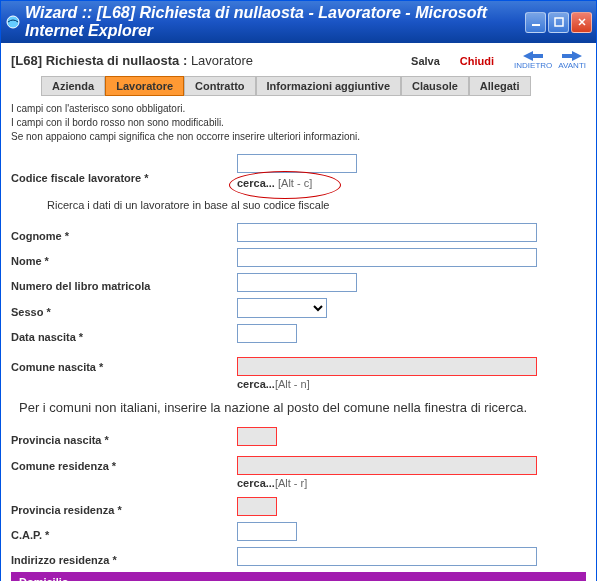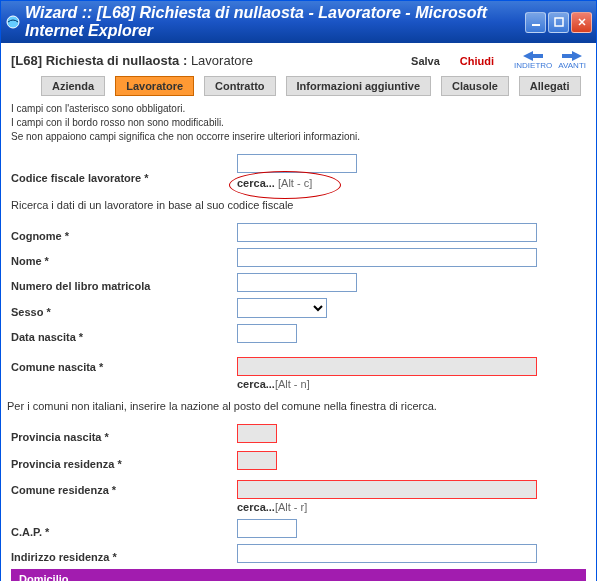--- a/index.html
+++ b/index.html
@@ -99,21 +99,21 @@
     flex-direction: column;
     align-items: center;
     font-size: 8px;
     color: #3b78d8;
     cursor: pointer;
   }
   .nav-arrow svg { width: 20px; height: 10px; }
 
   .tabs {
     display: flex;
-    gap: 10px;
+    gap: 0;
     padding: 0 10px 6px 40px;
   }
   .tab {
     background: #e0e0e0;
     border: 1px solid #bbb;
     padding: 3px 10px;
     font-size: 11px;
     font-weight: bold;
     color: #333;
     cursor: pointer;
@@ -186,24 +186,25 @@
   .search-link .s-bold {
     font-weight: bold;
   }
   .search-link .s-hint {
     color: #666;
   }
 
   .ricerca-row {
     padding: 4px 10px 12px 10px;
     font-size: 11px;
+    margin-left: 36px;
   }
   .note-row {
-    padding: 4px 10px 12px 6px;
-    font-size: 11px;
+    padding: 4px 10px 12px 18px;
+    font-size: 13px;
   }
 
   .section-bar {
     background: #a21caf;
     color: #fff;
     font-weight: bold;
     padding: 4px 8px;
     margin: 4px 10px 8px 10px;
   }
 
@@ -363,35 +364,35 @@
 
     <div class="note-row">Per i comuni non italiani, inserire la nazione al posto del comune nella finestra di ricerca.</div>
 
     <div class="form-area">
 
       <div class="form-row">
         <div class="label-cell">Provincia nascita *</div>
         <div class="field-cell"><input type="text" class="txt gray-red w-short" style=""></div>
       </div>
 
-      <div class="form-row" style="margin-top:8px;">
-        <div class="label-cell">Provincia residenza *</div>
-        <div class="field-cell"><input type="text" class="txt gray-red w-short" style=""></div>
-      </div>
-
       <div class="form-row stack" style="margin-top:10px;">
         <div class="label-cell" style="padding-top:4px;">Comune residenza *</div>
         <div class="field-cell stack-inner">
           <input type="text" class="txt gray-red w-lg" style="">
           <span class="search-link">
             <span class="s-bold">cerca...</span><span class="s-hint">[Alt - r]</span>
           </span>
         </div>
       </div>
 
+      <div class="form-row" style="margin-top:8px;">
+        <div class="label-cell">Provincia residenza *</div>
+        <div class="field-cell"><input type="text" class="txt gray-red w-short" style=""></div>
+      </div>
+
       <div class="form-row">
         <div class="label-cell">C.A.P. *</div>
         <div class="field-cell"><input type="text" class="txt w-small" style=""></div>
       </div>
 
       <div class="form-row">
         <div class="label-cell">Indirizzo residenza *</div>
         <div class="field-cell"><input type="text" class="txt w-lg" style=""></div>
       </div>
 

